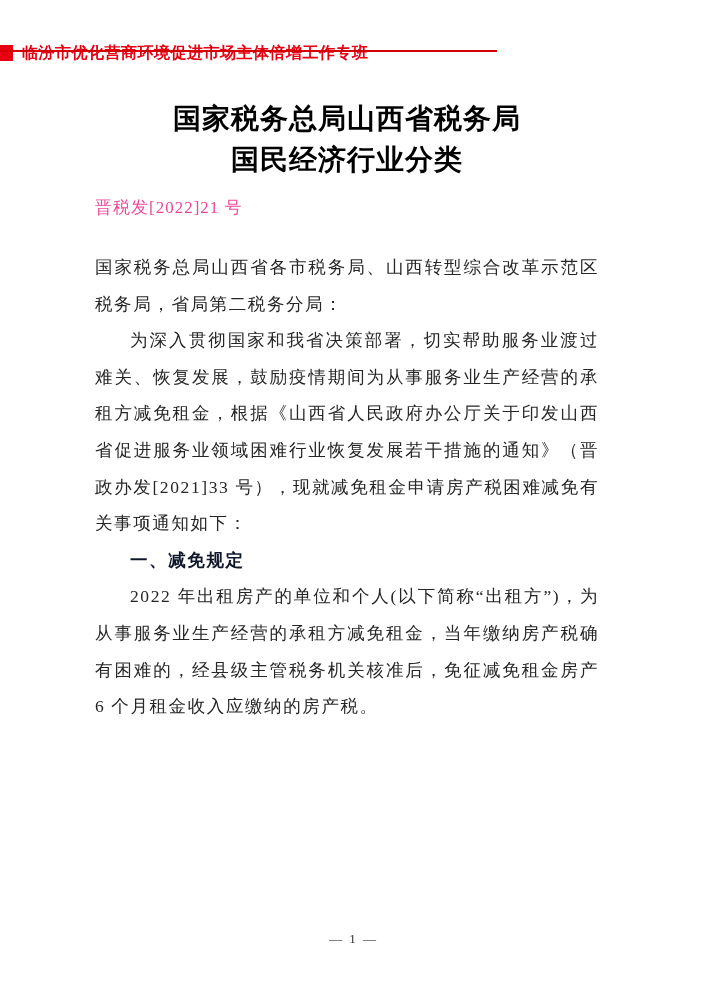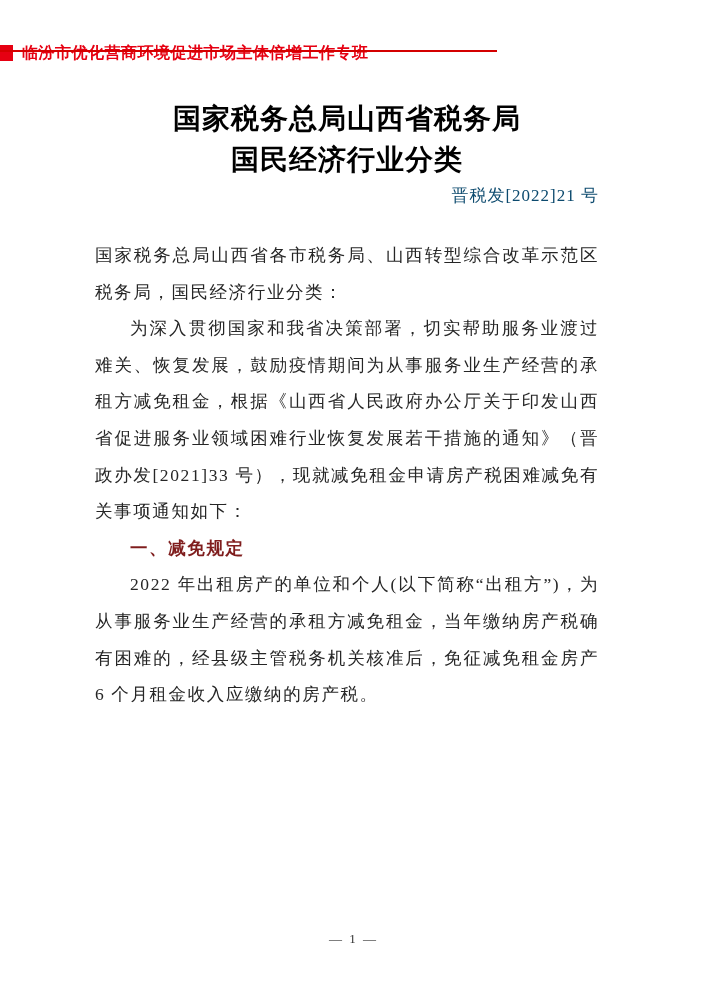--- a/index.html
+++ b/index.html
@@ -56,42 +56,42 @@
   }
   .doc-title {
     text-align: center;
     font-weight: 700;
     font-size: 28px;
     line-height: 41px;
     color: #000;
     letter-spacing: 1px;
   }
   .doc-number {
-    margin-top: 4px;
-    text-align: right;
+    margin-top: 16px;
+    text-align: left;
     font-size: 17px;
     letter-spacing: 1px;
-    color: #0c4a6e;
+    color: #ec4899;
   }
   .body-text {
     margin-top: 30px;
     font-size: 17.5px;
     line-height: 36.6px;
     letter-spacing: 1.6px;
     text-align: justify;
     color: #262626;
   }
   .body-text p { margin: 0; }
   .indent { text-indent: 2em; }
   .section-heading {
     text-indent: 2em;
     font-family: "Liberation Sans", "DejaVu Sans", sans-serif;
     font-weight: 700;
     font-size: 17.5px;
-    color: #7f1d1d;
+    color: #0f172a;
   }
   .page-footer {
     position: absolute;
     bottom: 52px;
     left: 0;
     width: 707px;
     text-align: center;
     font-size: 13px;
     letter-spacing: 2px;
     color: #333;
@@ -110,21 +110,21 @@
 
   <div class="content">
     <div class="doc-title">
       <div>国家税务总局山西省税务局</div>
       <div>国民经济行业分类</div>
     </div>
 
     <div class="doc-number">晋税发[2022]21 号</div>
 
     <div class="body-text">
-      <p>国家税务总局山西省各市税务局、山西转型综合改革示范区税务局，国民经济行业分类：</p>
+      <p>国家税务总局山西省各市税务局、山西转型综合改革示范区税务局，省局第二税务分局：</p>
       <p class="indent">为深入贯彻国家和我省决策部署，切实帮助服务业渡过难关、恢复发展，鼓励疫情期间为从事服务业生产经营的承租方减免租金，根据《山西省人民政府办公厅关于印发山西省促进服务业领域困难行业恢复发展若干措施的通知》（晋政办发[2021]33 号），现就减免租金申请房产税困难减免有关事项通知如下：</p>
       <p class="section-heading">一、减免规定</p>
       <p class="indent">2022 年出租房产的单位和个人(以下简称“出租方”)，为从事服务业生产经营的承租方减免租金，当年缴纳房产税确有困难的，经县级主管税务机关核准后，免征减免租金房产 6 个月租金收入应缴纳的房产税。</p>
     </div>
   </div>
 
   <div class="page-footer">— 1 —</div>
 
 </div>
 

